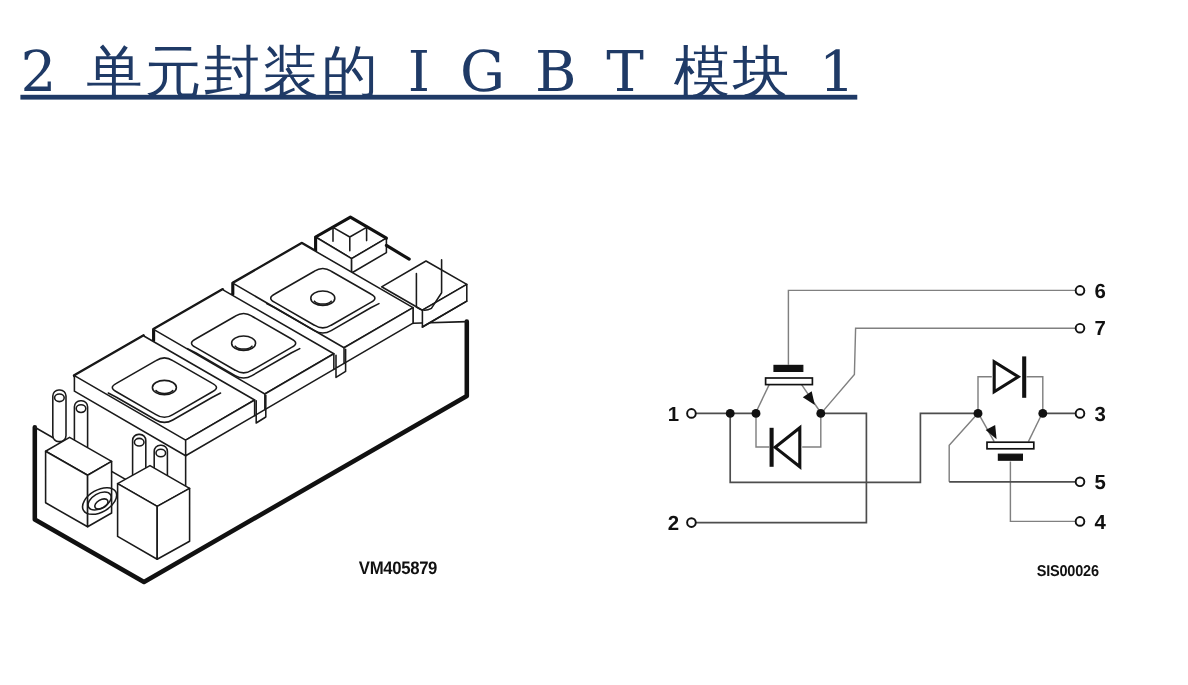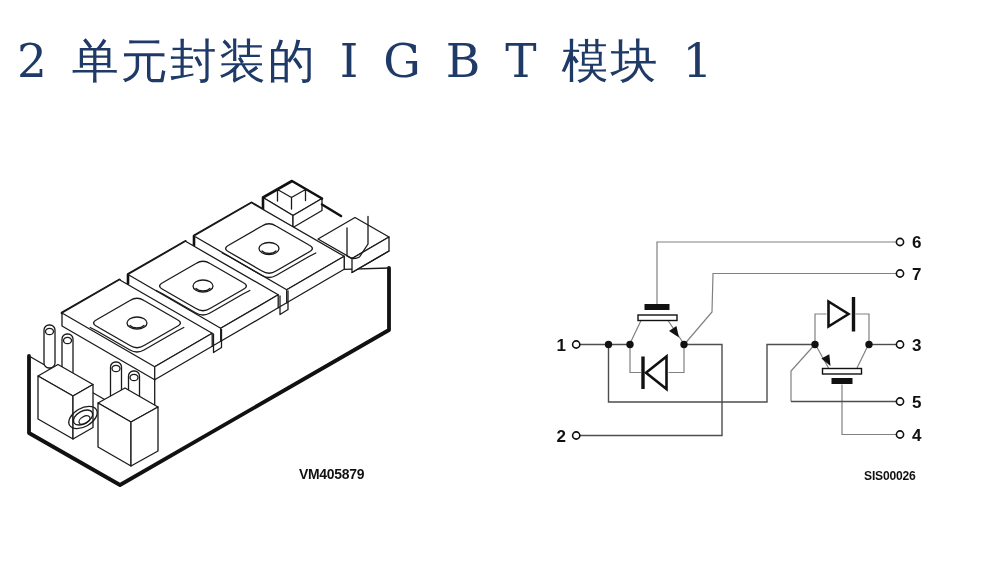--- a/index.html
+++ b/index.html
@@ -4,21 +4,21 @@
 <style>
   html,body{margin:0;padding:0;background:#ffffff;}
   #page{
     position:relative;width:990px;height:571px;background:#ffffff;overflow:hidden;
     font-family:"Liberation Sans",sans-serif;
   }
   #doc-title{
     position:absolute;left:17px;top:37px;
     font-family:"DejaVu Serif","Liberation Serif",serif;
     font-size:47px;line-height:1;font-weight:400;
-    letter-spacing:2px;word-spacing:6px;white-space:nowrap;
+    letter-spacing:2px;word-spacing:6px;white-space:nowrap;text-decoration:underline;
   }
   .fig{position:absolute;}
   .caption{
     position:absolute;color:#111;font-family:"Liberation Sans",sans-serif;
     font-weight:bold;white-space:nowrap;transform:scaleX(0.93);transform-origin:left center;
   }
   #cap-module{left:299px;top:465px;font-size:15px;letter-spacing:-0.3px;}
   #cap-circuit{left:864px;top:468px;font-size:13px;letter-spacing:-0.2px;}
   svg .ln{stroke:#1a1a1a;fill:none;stroke-width:1.3;stroke-linejoin:round;stroke-linecap:round;}
   svg .lnf{stroke:#1a1a1a;fill:#ffffff;stroke-width:1.3;stroke-linejoin:round;}

